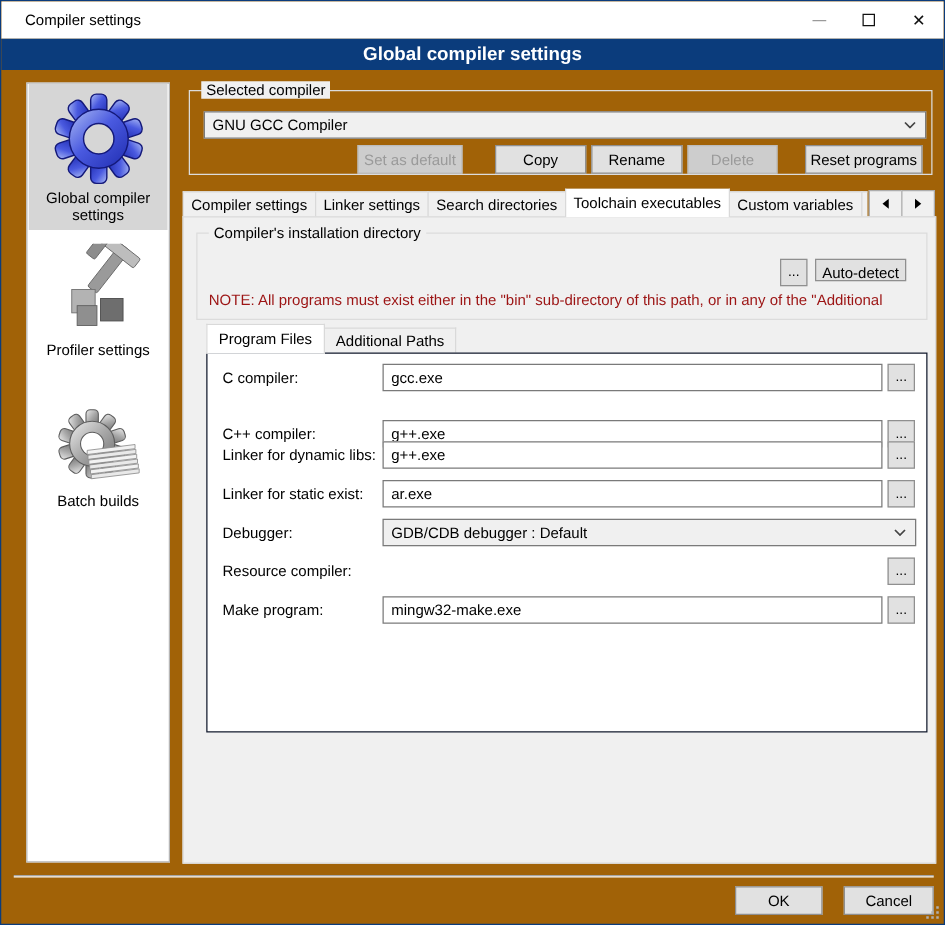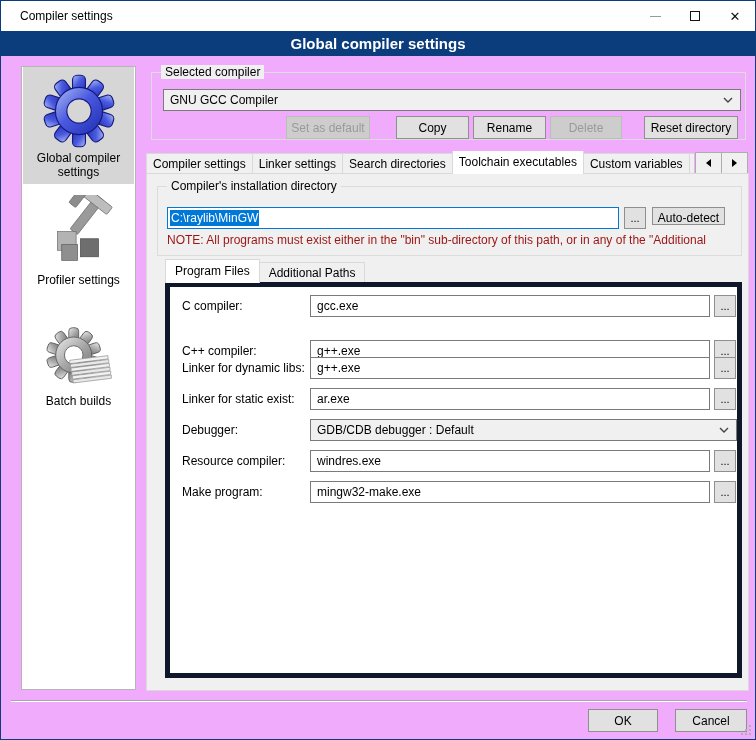--- a/index.html
+++ b/index.html
@@ -1,17 +1,17 @@
 <!DOCTYPE html>
 <html><head>
 <meta charset="utf-8">
 <style>
   html,body{margin:0;padding:0;background:#444;}
   *{box-sizing:border-box;font-family:"Liberation Sans","DejaVu Sans",sans-serif;}
-  .window{position:relative;width:756px;height:740px;background:#f0abfc;
+  .window{position:relative;width:756px;height:740px;background:#a16207;
           border:1px solid #0b3c7c;overflow:hidden;}
   
   .titlebar{position:absolute;left:0;top:0;width:100%;height:30px;background:#fff;
             display:flex;align-items:center;}
   .title-text{font-size:12px;color:#000;padding-left:19px;}
   .win-controls{position:absolute;right:0;top:0;height:30px;display:flex;}
   .win-btn{width:40px;height:30px;display:flex;align-items:center;justify-content:center;}
   .min-glyph{display:block;width:11px;height:0;border-top:1px solid #9a9a9a;}
   .max-glyph{display:block;width:10px;height:10px;border:1px solid #111;}
   .close-glyph{font-size:13px;color:#111;line-height:1;}
@@ -65,22 +65,22 @@
   .browse-sm{position:absolute;width:22px;height:22px;font-size:11px;line-height:18px;}
   .b-path{left:477px;top:33px;}
   .autodetect{position:absolute;left:505px;top:33px;width:73px;height:18px;}
   .note{position:absolute;left:20px;top:59px;width:563px;font-size:12px;color:#9c1414;
         white-space:nowrap;overflow:hidden;}
   
   .subtabs{position:absolute;left:18px;top:86px;height:23px;display:flex;align-items:flex-end;}
   .subtab{flex:none;height:21px;line-height:20px;font-size:12px;padding:0 9px;background:#f0f0f0;
           border:1px solid #d9d9d9;border-bottom:none;margin-right:-1px;white-space:nowrap;}
   .subtab.active{background:#fff;height:24px;line-height:23px;position:relative;z-index:3;}
-  .inner-page{position:absolute;left:18px;top:108px;width:577px;height:396px;background:#fff;
-              border:5px solid #0f172a;z-index:1;}
+  .inner-page{position:absolute;left:18px;top:108px;width:577px;height:304px;background:#fff;
+              border:1px solid #0f172a;z-index:1;}
   
   .row{position:absolute;left:0;width:100%;height:22px;}
   .flabel{position:absolute;left:12px;top:0;line-height:22px;font-size:12px;color:#000;}
   .tfield{position:absolute;left:140px;top:0;width:400px;height:22px;background:#fff;
           border:1px solid #7a7a7a;font-size:12px;line-height:20px;padding-left:6px;
           white-space:nowrap;overflow:hidden;color:#000;}
   .row .browse-sm{left:544px;top:0;}
   .dd-debugger{left:140px;top:0;width:427px;height:22px;}
   
   .footer-line{position:absolute;left:10px;top:699px;width:736px;height:2px;
@@ -200,21 +200,21 @@
     <span>GNU GCC Compiler</span>
     <svg class="chev" width="10" height="6" viewBox="0 0 10 6">
         <polyline points="1,1 5,5 9,1" fill="none" stroke="#444" stroke-width="1.4"></polyline>
       </svg>
   </div>
   <div class="cb-row">
     <button class="btn disabled" style="left:285px;width:84px;">Set as default</button>
     <button class="btn" style="left:395px;width:73px;">Copy</button>
     <button class="btn" style="left:472px;width:73px;">Rename</button>
     <button class="btn disabled" style="left:549px;width:72px;">Delete</button>
-    <button class="btn" style="left:643px;width:94px;">Reset directory</button>
+    <button class="btn" style="left:643px;width:94px;">Reset programs</button>
   </div>
 
   <div class="tabstrip">
     <div class="tab">Compiler settings</div>
     <div class="tab">Linker settings</div>
     <div class="tab">Search directories</div>
     <div class="tab active">Toolchain executables</div>
     <div class="tab">Custom variables</div>
     <div class="tab clipped">Build options</div>
   </div>
@@ -222,23 +222,20 @@
       <span class="arrow left"></span>
     </div>
   <div class="tab-scroll ts-right">
       <span class="arrow right"></span>
     </div>
 
   <div class="page">
 
     <div class="groupbox g-install">
       <span class="group-legend">Compiler's installation directory</span>
-    </div>
-    <div class="path-field">
-      <span class="selected-text">C:\raylib\MinGW</span>
     </div>
     <button class="btn browse-sm b-path">...</button>
     <button class="btn autodetect">Auto-detect</button>
     <div class="note">NOTE: All programs must exist either in the "bin" sub-directory of this path, or in any of the "Additional</div>
 
     <div class="subtabs">
       <div class="subtab active">Program Files</div>
       <div class="subtab">Additional Paths</div>
     </div>
     <div class="inner-page">
@@ -272,21 +269,20 @@
         <div class="dropdown dd-debugger">
           <span>GDB/CDB debugger : Default</span>
           <svg class="chev" width="10" height="6" viewBox="0 0 10 6">
               <polyline points="1,1 5,5 9,1" fill="none" stroke="#444" stroke-width="1.4"></polyline>
             </svg>
         </div>
       </div>
 
       <div class="row" style="top:163px;">
         <span class="flabel">Resource compiler:</span>
-        <div class="tfield"><span>windres.exe</span></div>
         <button class="btn browse-sm">...</button>
       </div>
 
       <div class="row" style="top:194px;">
         <span class="flabel">Make program:</span>
         <div class="tfield"><span>mingw32-make.exe</span></div>
         <button class="btn browse-sm">...</button>
       </div>
 
     </div>

